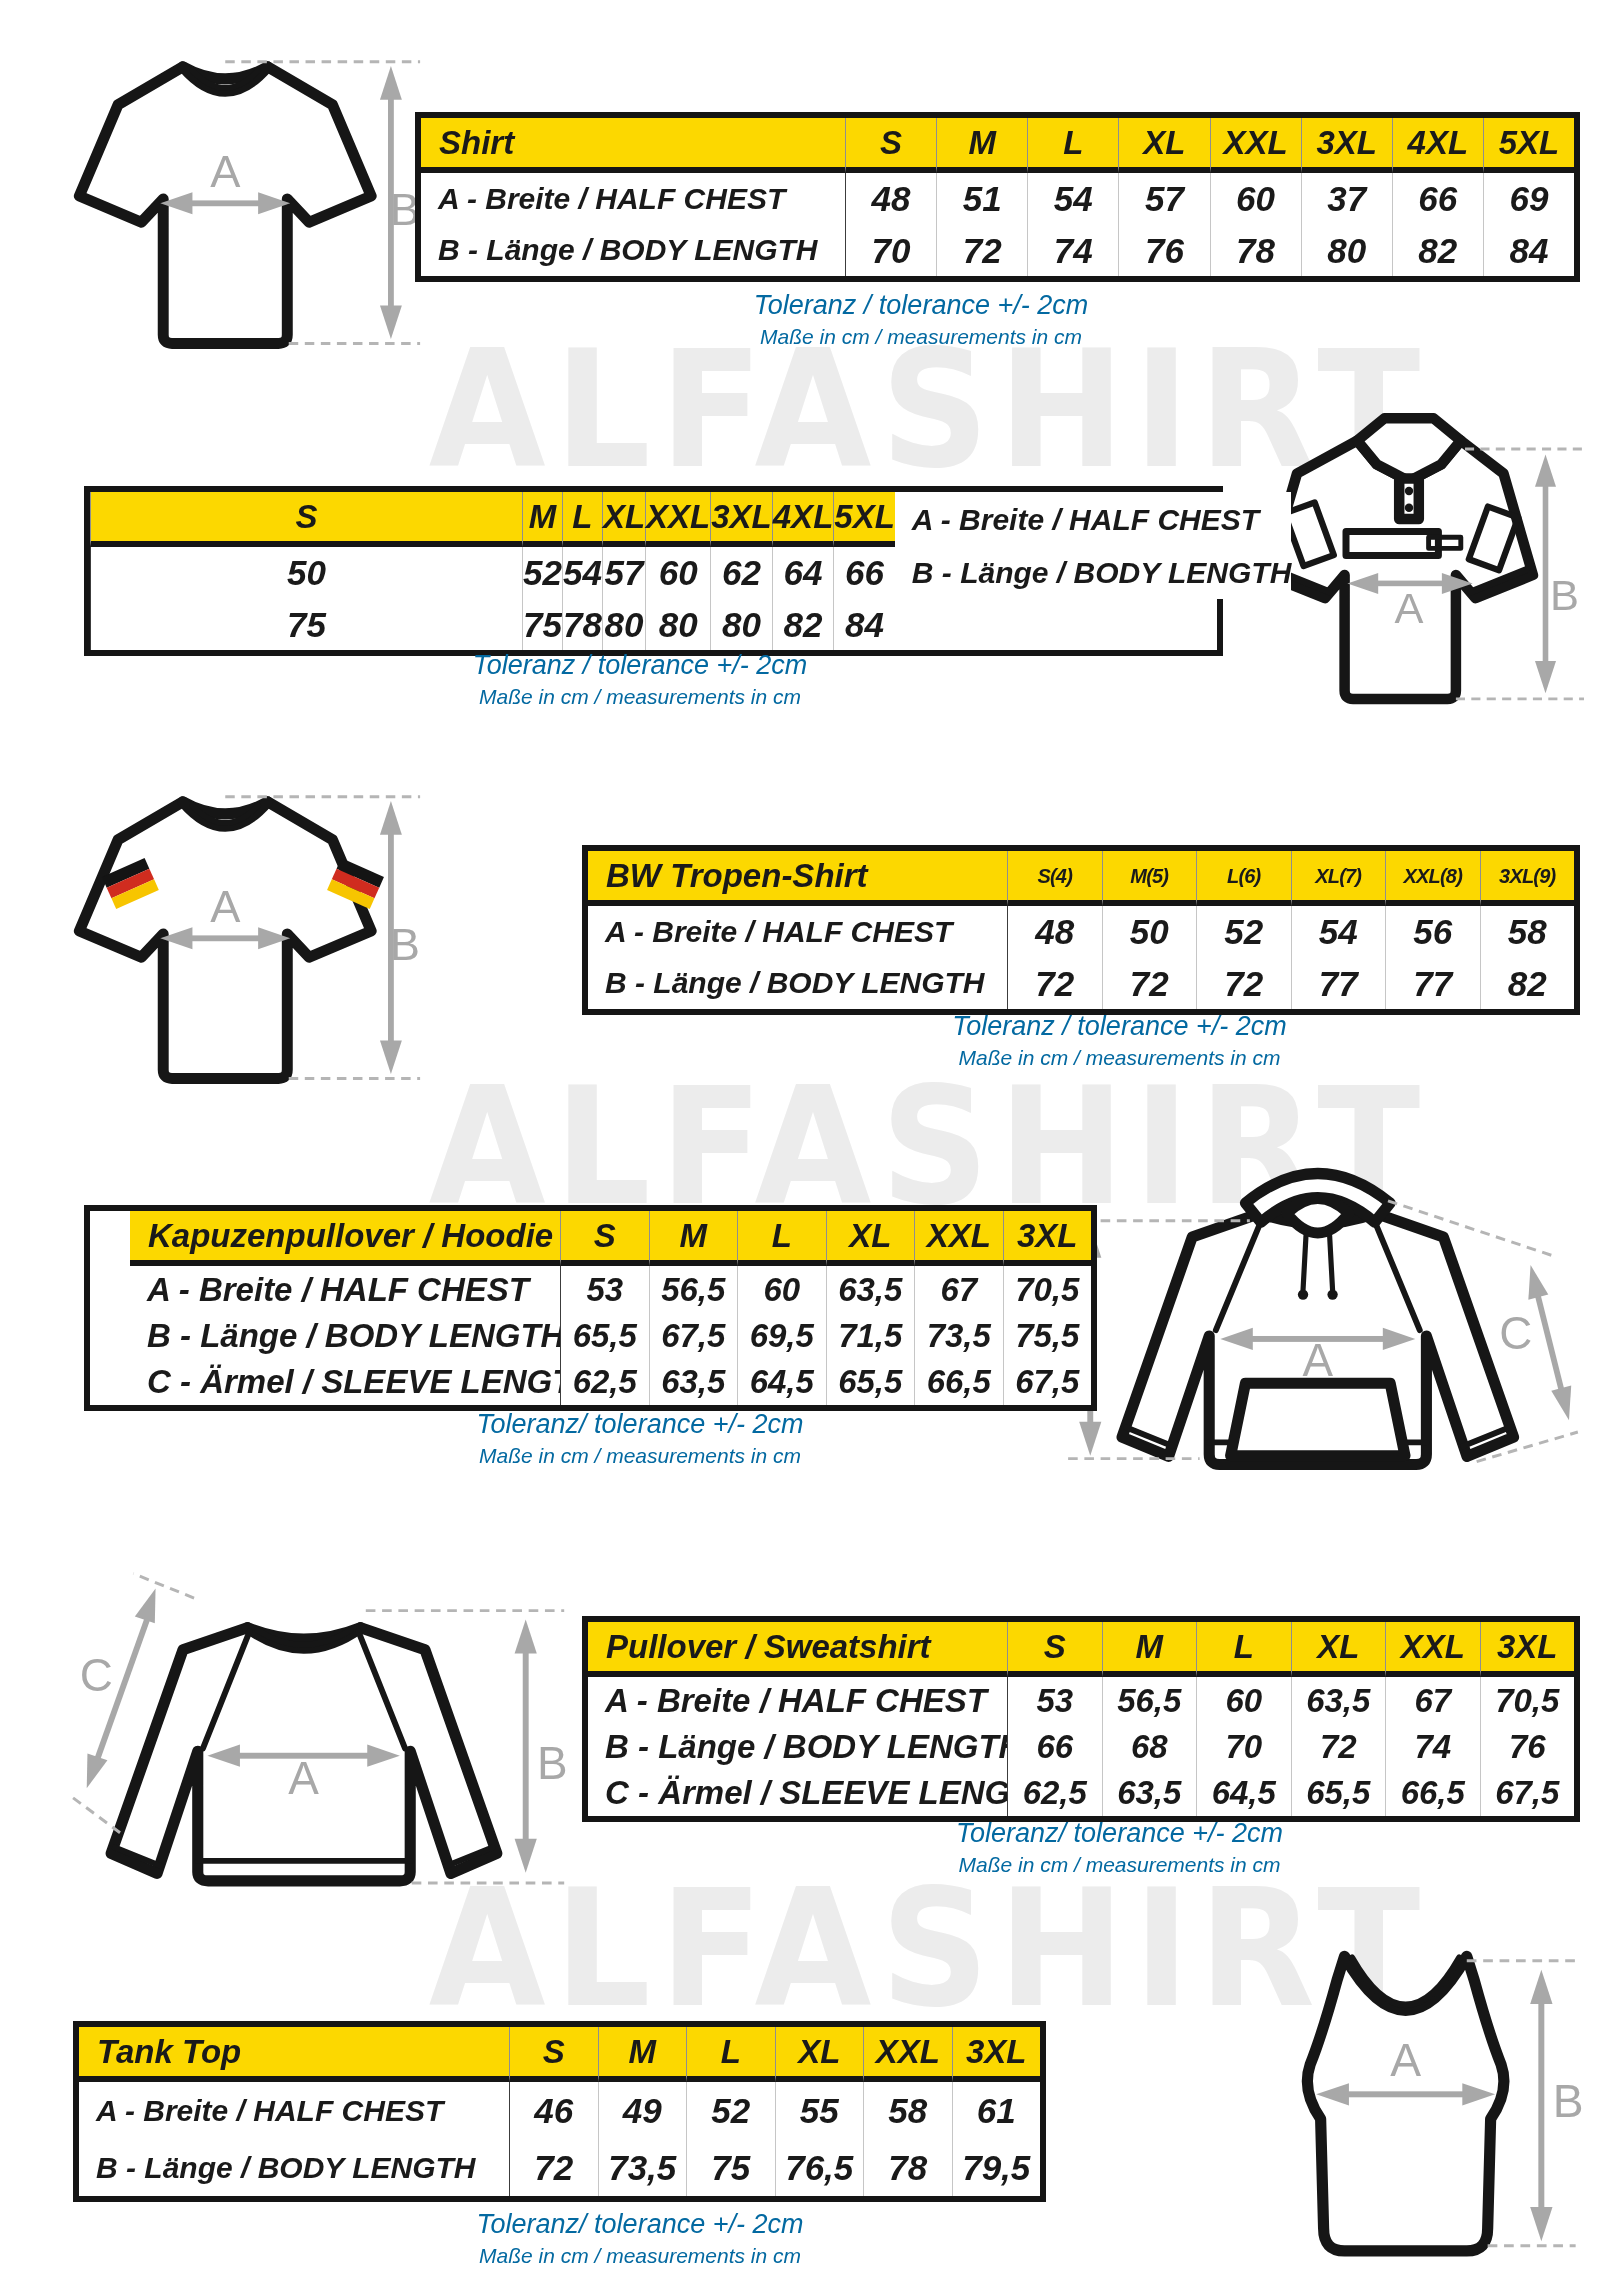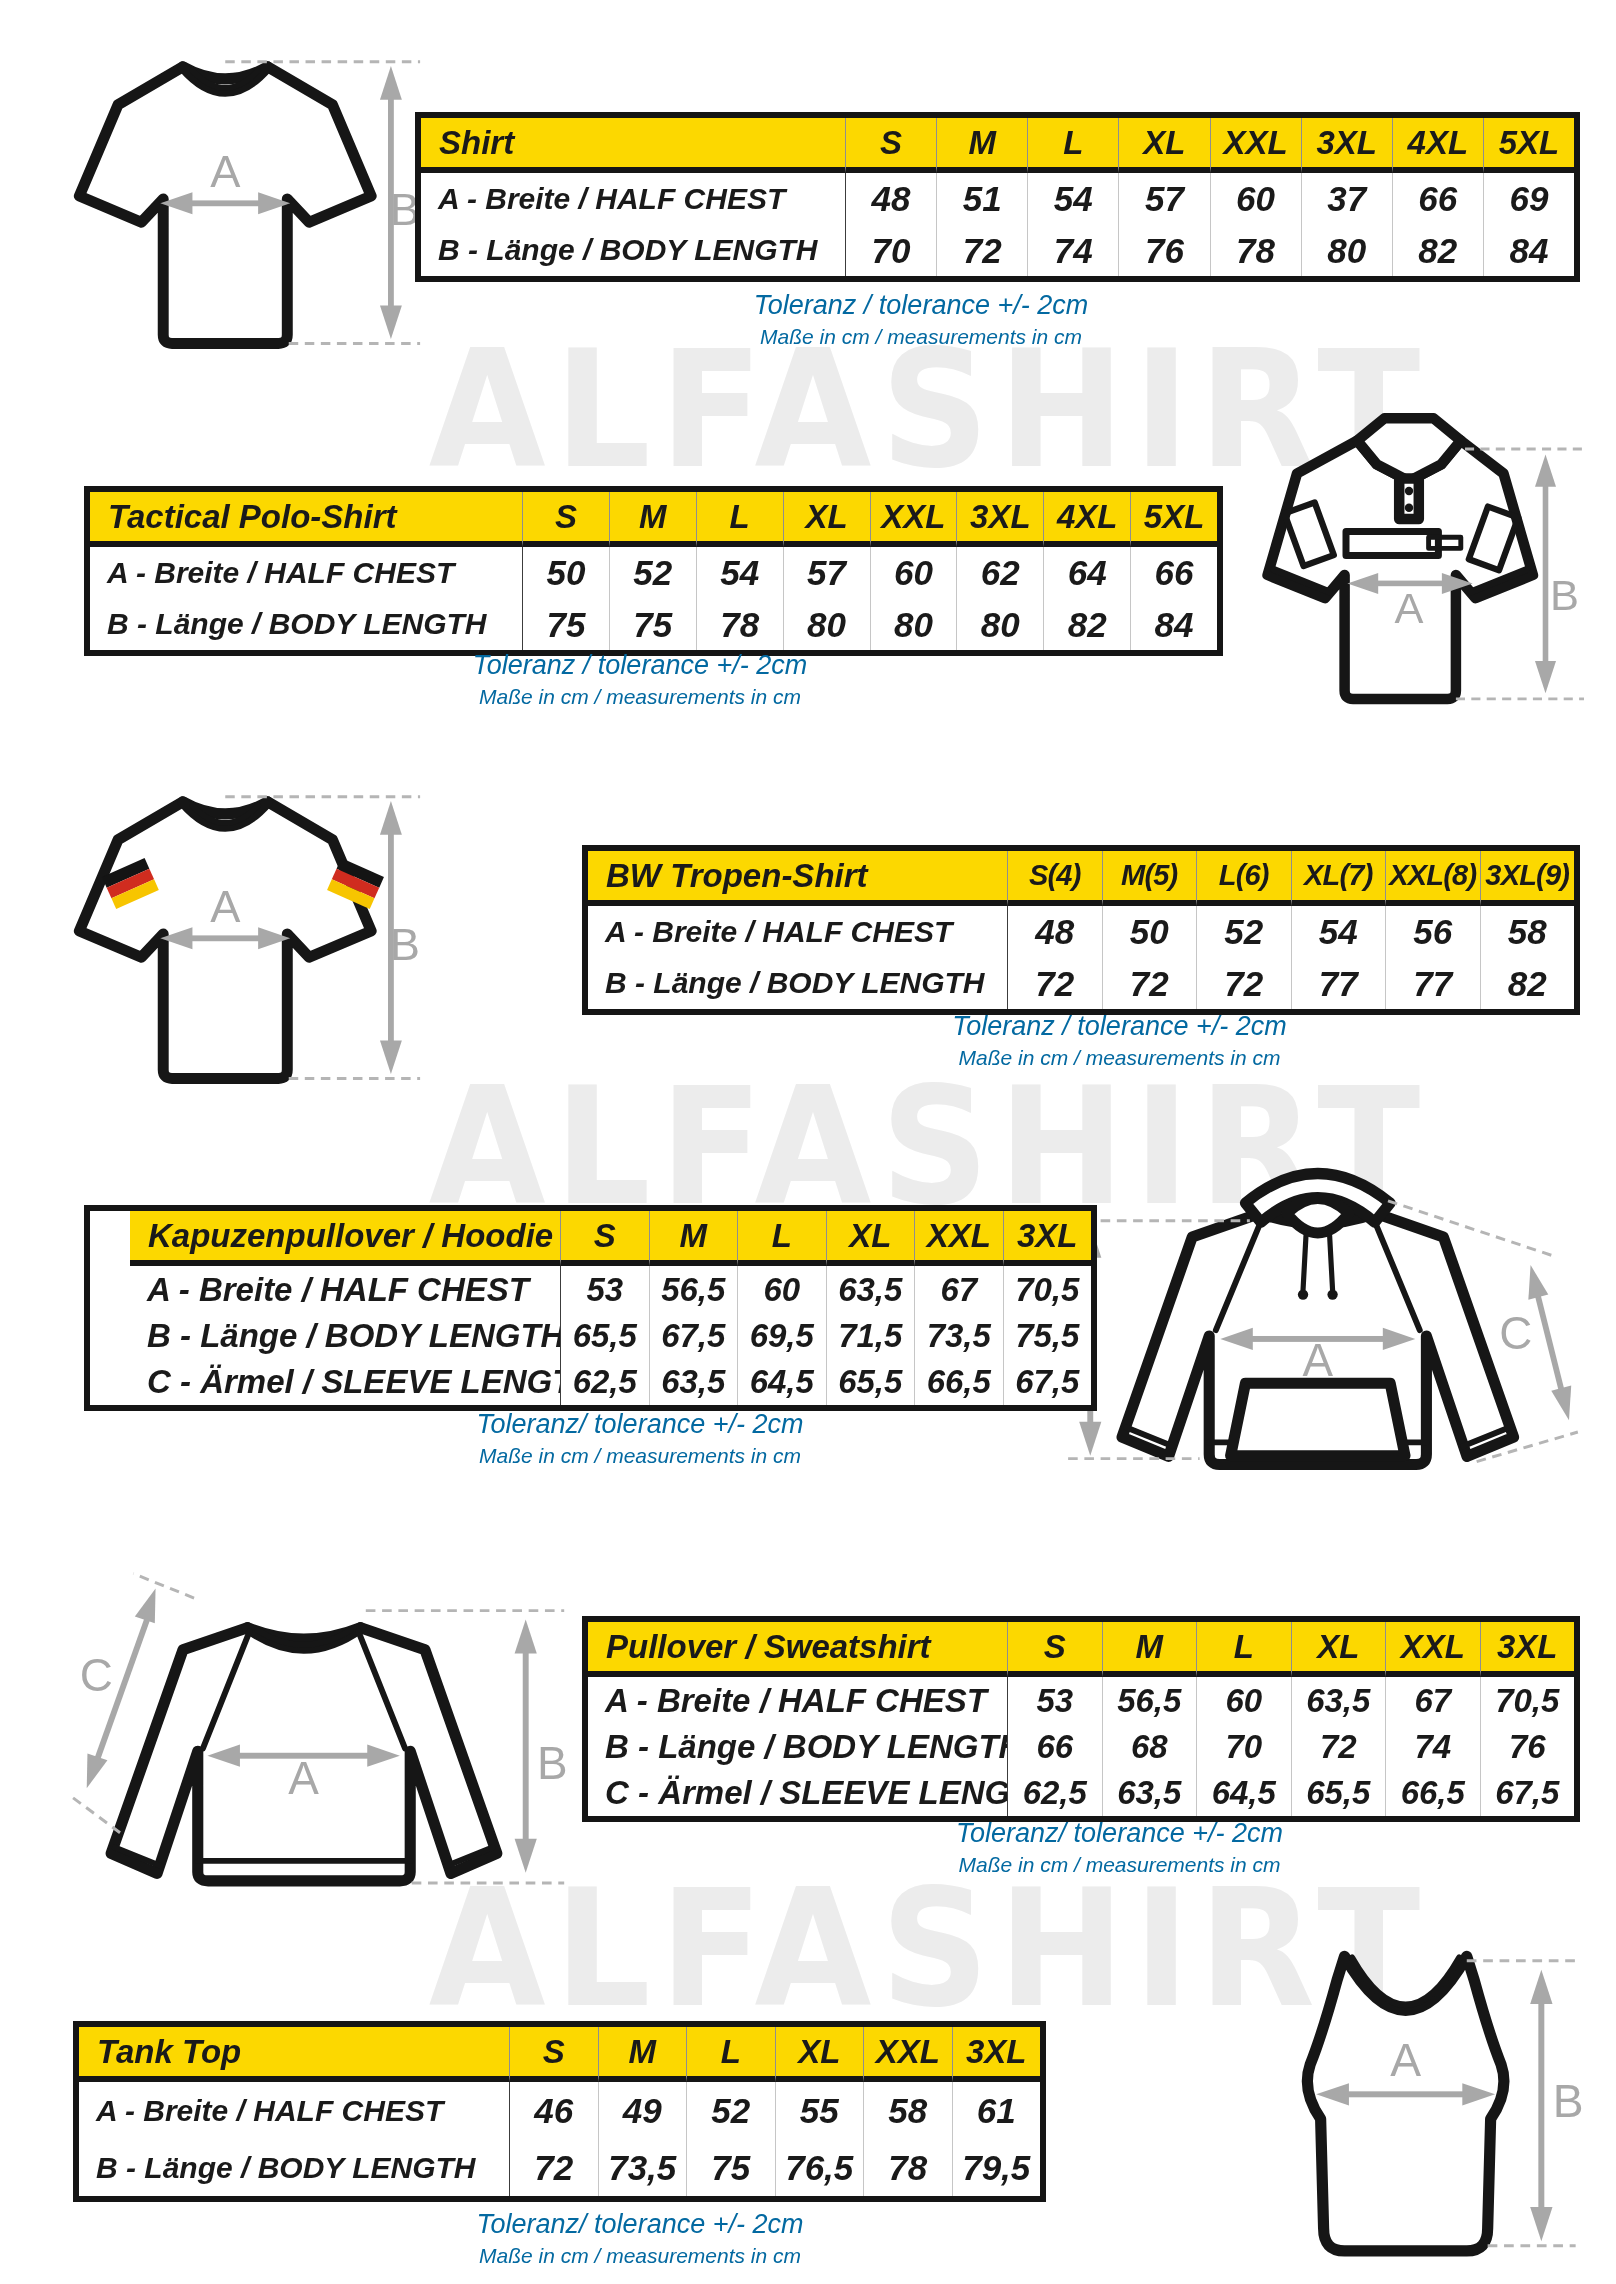--- a/index.html
+++ b/index.html
@@ -26,21 +26,21 @@
     background:var(--yellow,#fcd800);border-bottom:6.9px solid #151515;font-size:33px;
   }
   .size-table .cell.title{justify-content:flex-start;padding-left:18px;}
   .size-table .cell.body{background:#fff;font-size:35px;}
   .size-table .cell.label{justify-content:flex-start;padding-left:17px;font-size:30px;}
   .size-table .cell:not(.first){border-left:1.5px solid #c6c6c6;}
   .size-table .cell.head:not(.first){border-left:1.5px solid #8f8f8f;}
   .size-table .cell.first-size{border-left:1.5px solid #3c3c3c;}
   .size-table .cell.head.first-size{border-left:1.5px solid #8f8f8f;}
   .size-table.three-row .cell.body{font-size:33px;}
-  .size-table.narrow-heads .cell.head.size{font-size:29px;letter-spacing:-0.8px;}
+  .size-table.narrow-heads .cell.head.size{font-size:20px;letter-spacing:-0.8px;}
 
   #t-shirt   {left:415px; top:112px;  width:1153px;height:158px;grid-template-columns:424px repeat(8,1fr);grid-template-rows:55px 1fr 1fr;}
   #t-polo    {left:84px; top:486px;  width:1127px;height:158px;grid-template-columns:432px repeat(8,1fr);grid-template-rows:55px 1fr 1fr;}
   #t-bw      {left:582px; top:845px; width:986px;height:158px;grid-template-columns:419px repeat(6,1fr);grid-template-rows:55px 1fr 1fr;}
   #t-hoodie  {left:84px; top:1205px; width:961px;height:194px;grid-template-columns:430px repeat(6,1fr);grid-template-rows:55px 1fr 1fr 1fr;padding-left:40px;}
   #t-pullover{left:582px; top:1616px; width:986px;height:194px;grid-template-columns:419px repeat(6,1fr);grid-template-rows:55px 1fr 1fr 1fr;}
   #t-tank    {left:73px; top:2021px; width:961px;height:169px;grid-template-columns:430px repeat(6,1fr);grid-template-rows:55px 1fr 1fr;}
 
   
   .note{position:absolute;text-align:center;z-index:2;color:#0369a1;font-style:italic;}
@@ -282,21 +282,20 @@
       <div class="cell body value first-size">70</div>
       <div class="cell body value">72</div>
       <div class="cell body value">74</div>
       <div class="cell body value">76</div>
       <div class="cell body value">78</div>
       <div class="cell body value">80</div>
       <div class="cell body value">82</div>
       <div class="cell body value">84</div>
     </div>
   <div class="size-table" id="t-polo">
-      <div class="cell head title first">Tactical Polo-Shirt</div>
       <div class="cell head size first-size">S</div>
       <div class="cell head size">M</div>
       <div class="cell head size">L</div>
       <div class="cell head size">XL</div>
       <div class="cell head size">XXL</div>
       <div class="cell head size">3XL</div>
       <div class="cell head size">4XL</div>
       <div class="cell head size">5XL</div>
       <div class="cell body label first">A -  Breite / HALF CHEST</div>
       <div class="cell body value first-size">50</div>

